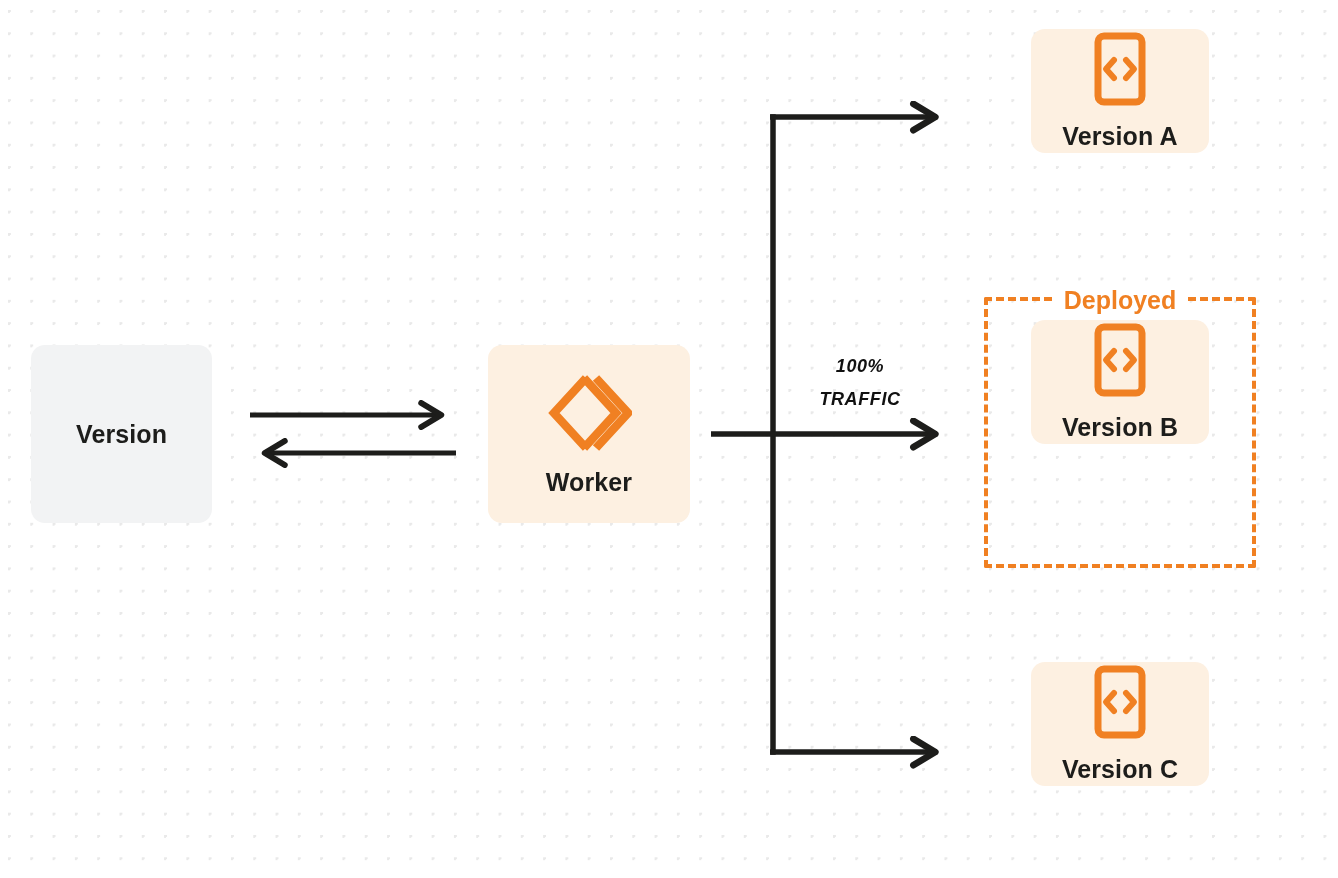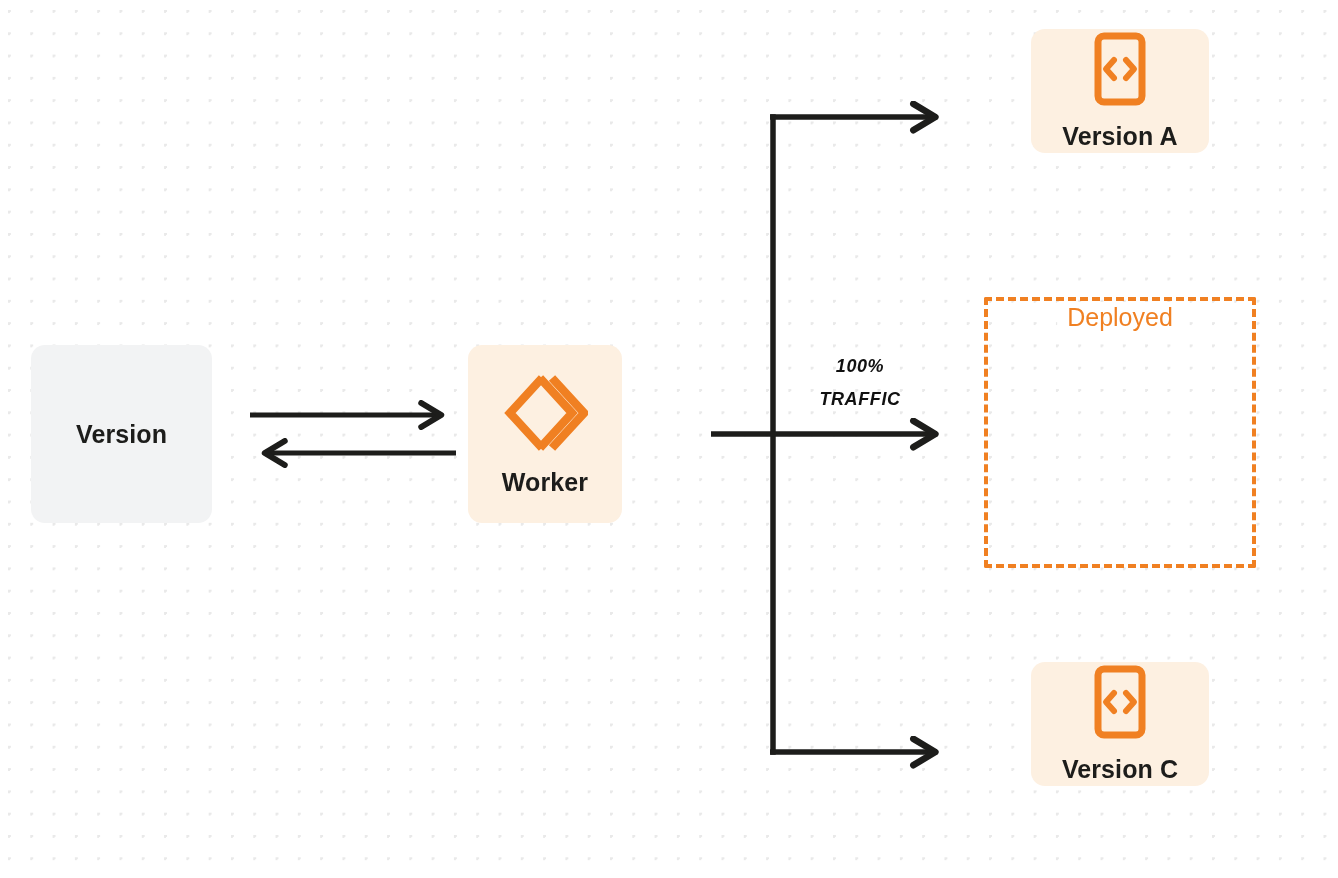--- a/index.html
+++ b/index.html
@@ -41,23 +41,23 @@
     left: 31px;
     top: 345px;
     width: 181px;
     height: 178px;
     background: #f2f3f4;
   }
   #client-node .node-label { font-size: 25px; }
 
   
   #worker-node {
-    left: 468px;
+    left: 488px;
     top: 345px;
-    width: 154px;
+    width: 202px;
     height: 178px;
     background: #fdf0e1;
   }
   #worker-node .node-label { font-size: 25px; margin-top: 14px; }
 
   
   .version-node {
     left: 1031px;
     width: 178px;
     height: 124px;
@@ -83,24 +83,23 @@
   }
   #deployed-label {
     position: absolute;
     left: 50%;
     top: -16px;
     transform: translateX(-50%);
     background: #ffffff;
     padding: 0 10px;
     color: #f08022;
     font-size: 25px;
-    font-weight: normal;
+    font-weight: bold;
     white-space: nowrap;
     line-height: 30px;
-    margin-top: 17px;
   }
 
   
   #connectors {
     position: absolute;
     left: 0;
     top: 0;
     width: 1338px;
     height: 878px;
     pointer-events: none;
@@ -193,25 +192,35 @@
     <span class="icon-wrap">
       <svg width="52" height="74" viewBox="0 0 52 74" xmlns="http://www.w3.org/2000/svg">
         <rect x="4" y="4" width="44" height="66" rx="6" ry="6" fill="none" stroke="#f08022" stroke-width="7"></rect>
         <path d="M 20 28 L 12 37 L 20 46" fill="none" stroke="#f08022" stroke-width="6" stroke-linecap="round" stroke-linejoin="round"></path>
         <path d="M 32 28 L 40 37 L 32 46" fill="none" stroke="#f08022" stroke-width="6" stroke-linecap="round" stroke-linejoin="round"></path>
       </svg>
     </span>
     <span class="node-label">Version A</span>
   </div>
 
-
-  <div class="node version-node" id="version-c-node">
+  <div class="node version-node" id="version-b-node">
     <span class="icon-wrap">
       <svg width="52" height="74" viewBox="0 0 52 74" xmlns="http://www.w3.org/2000/svg">
         <rect x="4" y="4" width="44" height="66" rx="6" ry="6" fill="none" stroke="#f08022" stroke-width="7"></rect>
         <path d="M 20 28 L 12 37 L 20 46" fill="none" stroke="#f08022" stroke-width="6" stroke-linecap="round" stroke-linejoin="round"></path>
         <path d="M 32 28 L 40 37 L 32 46" fill="none" stroke="#f08022" stroke-width="6" stroke-linecap="round" stroke-linejoin="round"></path>
       </svg>
     </span>
+    <span class="node-label">Version B</span>
+  </div>
+
+  <div class="node version-node" id="version-c-node">
+    <span class="icon-wrap">
+      <svg width="52" height="74" viewBox="0 0 52 74" xmlns="http://www.w3.org/2000/svg">
+        <rect x="4" y="4" width="44" height="66" rx="6" ry="6" fill="none" stroke="#f08022" stroke-width="7"></rect>
+        <path d="M 20 28 L 12 37 L 20 46" fill="none" stroke="#f08022" stroke-width="6" stroke-linecap="round" stroke-linejoin="round"></path>
+        <path d="M 32 28 L 40 37 L 32 46" fill="none" stroke="#f08022" stroke-width="6" stroke-linecap="round" stroke-linejoin="round"></path>
+      </svg>
+    </span>
     <span class="node-label">Version C</span>
   </div>
 
 </div>
 
 </body></html>

